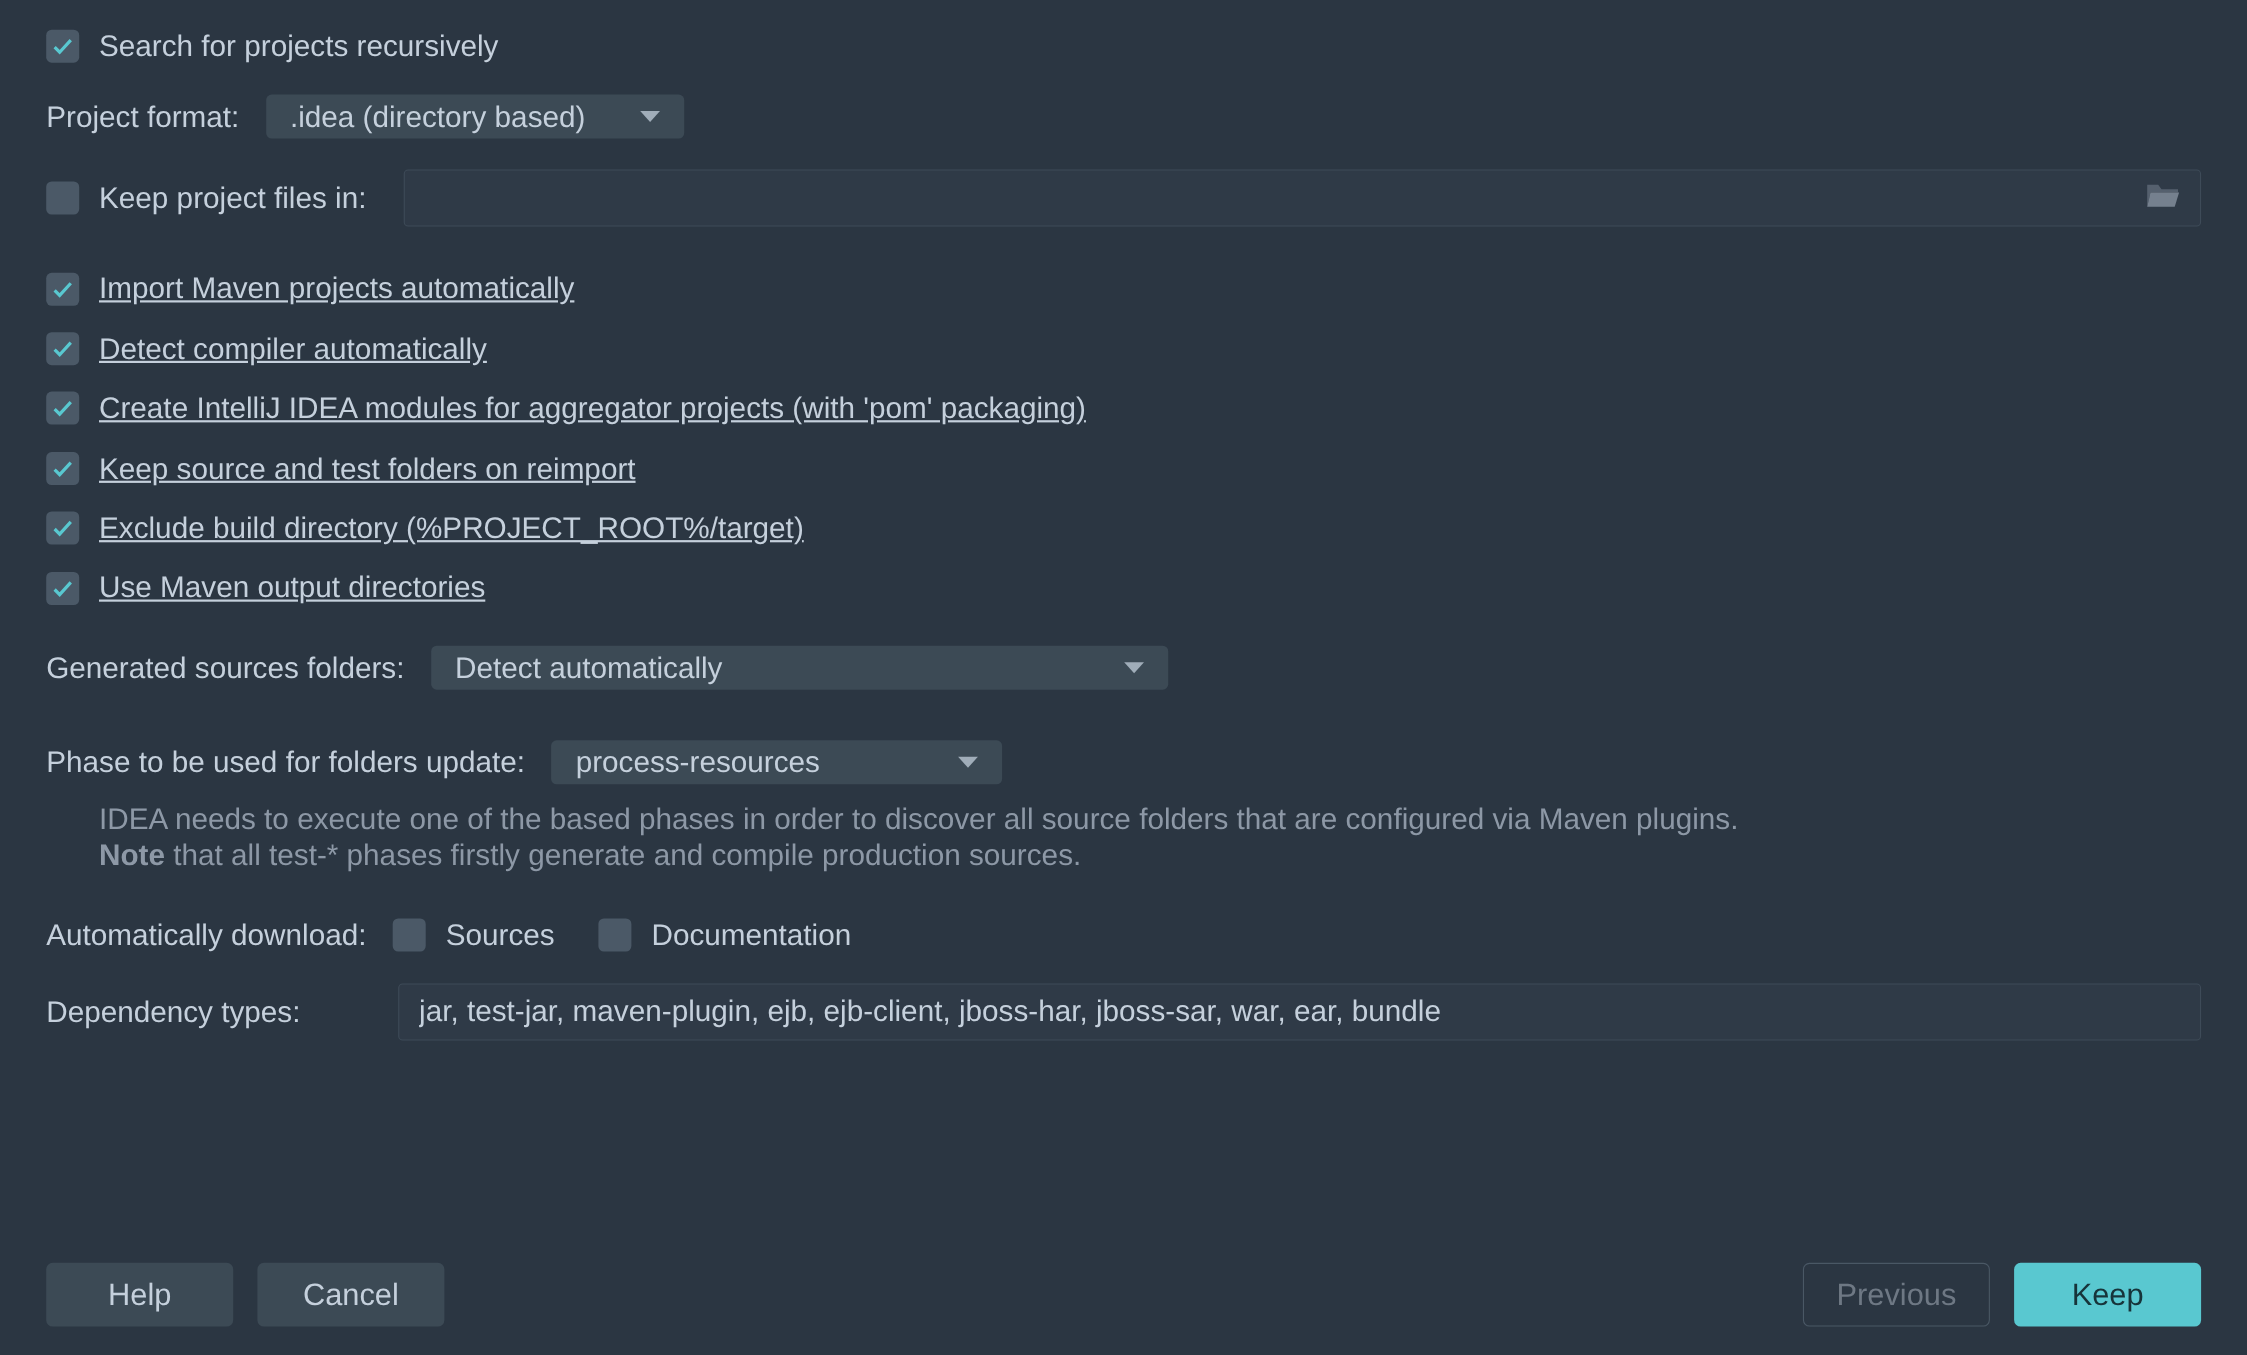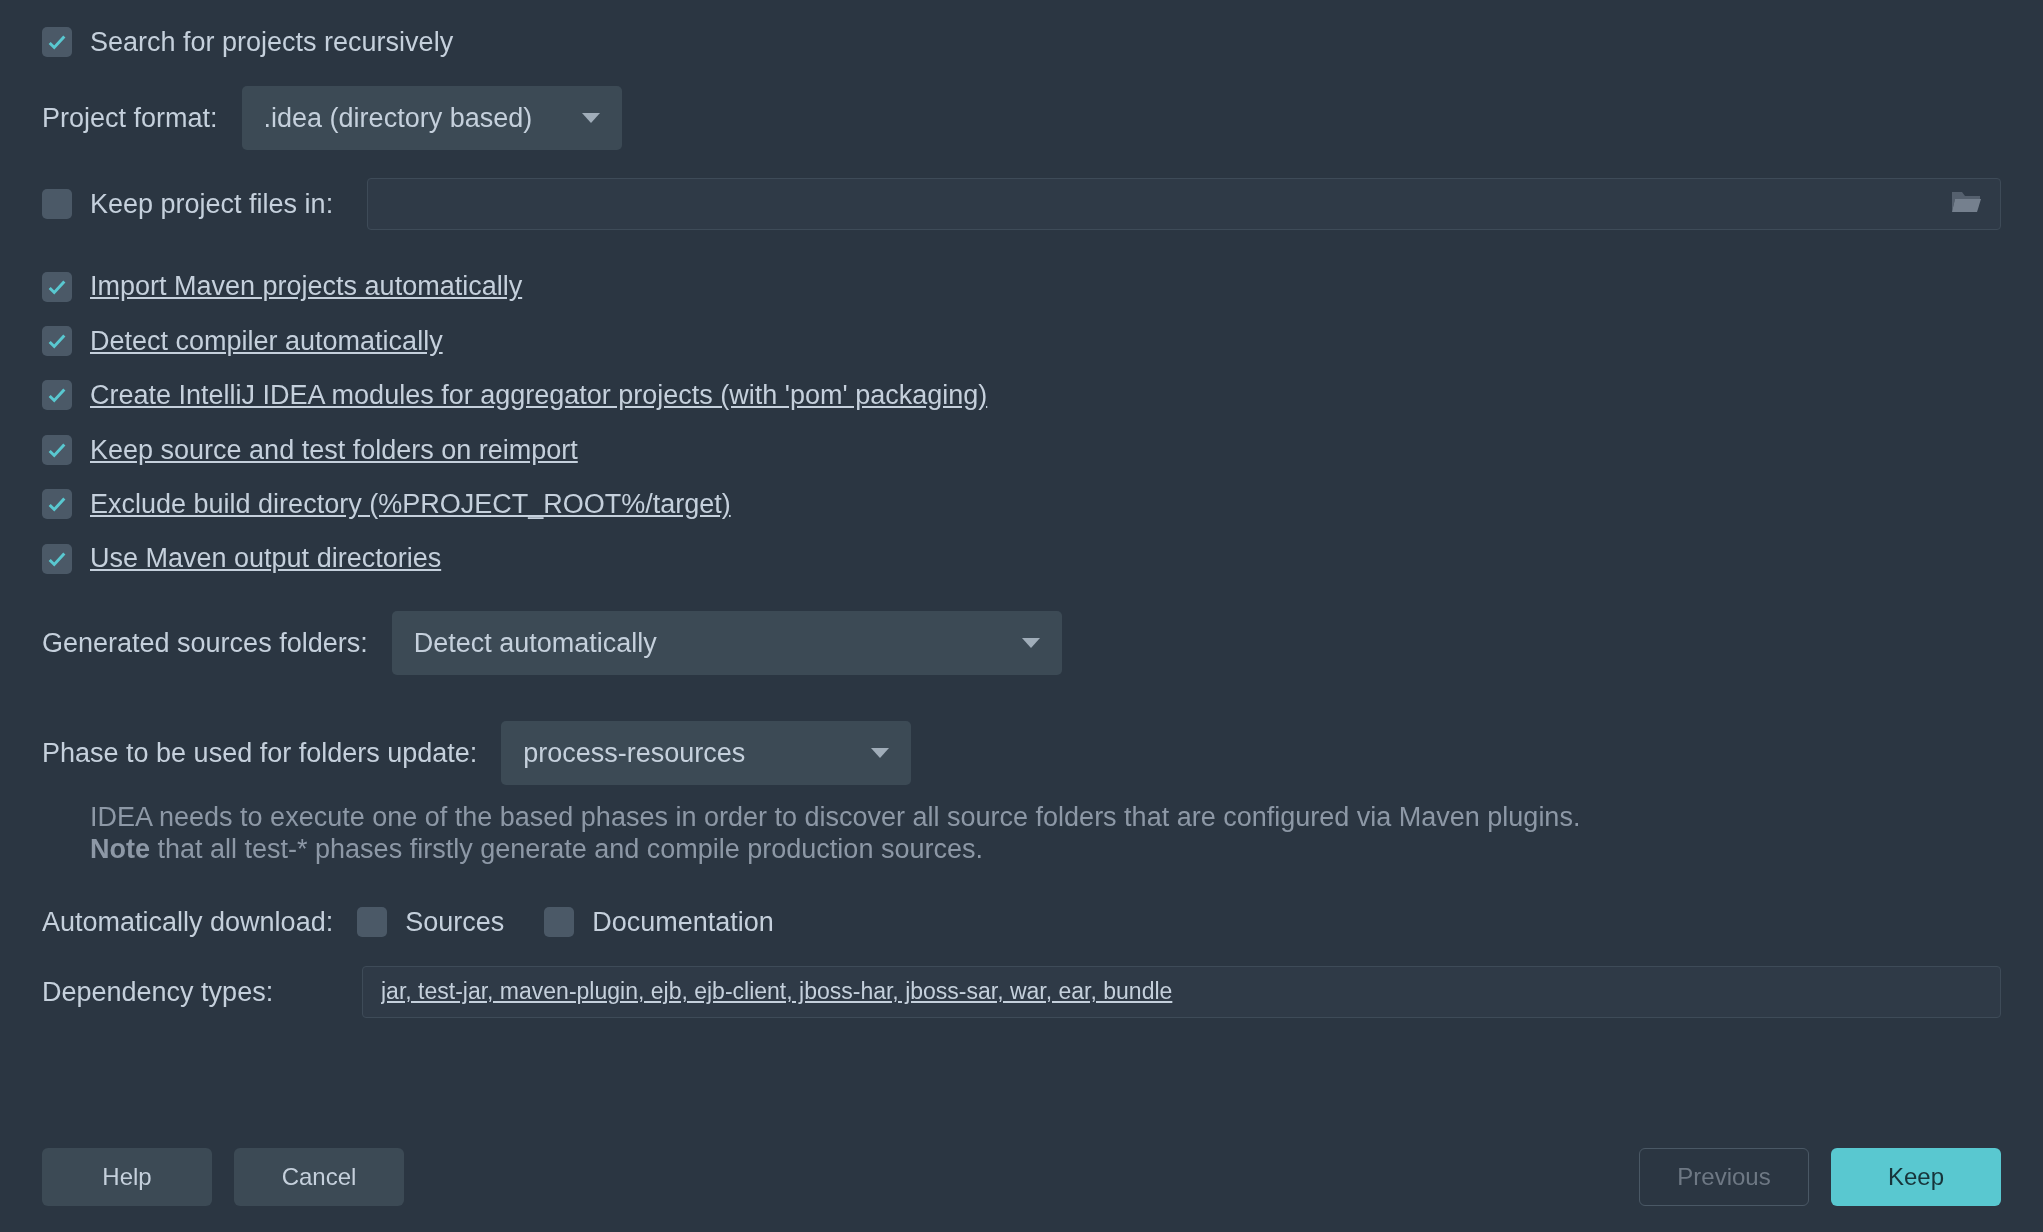--- a/index.html
+++ b/index.html
@@ -56,21 +56,21 @@
   .cb svg { display: none; width: 22px; height: 22px; stroke: var(--accent); stroke-width: 3.2; fill: none; }
 
   
   .dropdown {
     background: var(--control-bg);
     border-radius: 5px;
     display: inline-flex;
     align-items: center;
     justify-content: space-between;
     padding: 0 22px;
-    height: 64px;
+    height: 40px;
     cursor: pointer;
   }
   .dropdown .caret {
     width: 0; height: 0;
     border-left: 9px solid transparent;
     border-right: 9px solid transparent;
     border-top: 10px solid #a0adb9;
     margin-left: 26px;
   }
 
@@ -85,22 +85,21 @@
     align-items: center;
     padding: 0 16px;
     color: var(--text);
   }
   .textfield .icon-right { margin-left: auto; opacity: 0.75; }
   .textfield input {
     flex: 1;
     border: none; outline: none;
     background: transparent;
     color: var(--text);
-    font-size: 23px;
-    text-decoration: underline;
+    font-size: 27px;
   }
 
   
   .help-block {
     color: var(--text-dim);
     margin-left: 48px;
     margin-top: 10px;
     margin-bottom: 40px;
   }
   .help-block .bold { font-weight: 700; }
@@ -114,21 +113,21 @@
     align-items: center;
   }
   .footer .spacer { flex: 1; }
   .btn {
     min-width: 170px;
     height: 58px;
     border-radius: 6px;
     display: inline-flex;
     align-items: center;
     justify-content: center;
-    font-size: 24px;
+    font-size: 28px;
     cursor: pointer;
     user-select: none;
   }
   .btn.default { background: var(--control-bg); color: var(--text); }
   .btn.disabled { background: transparent; border: 1px solid var(--control-border); color: var(--disabled-btn-text); cursor: default; }
   .btn.primary { background: var(--accent); color: var(--accent-text); font-weight: 500; }
 
   
   .gap-s { margin-right: 24px; }
   .mt-lg { margin-top: 28px; }

